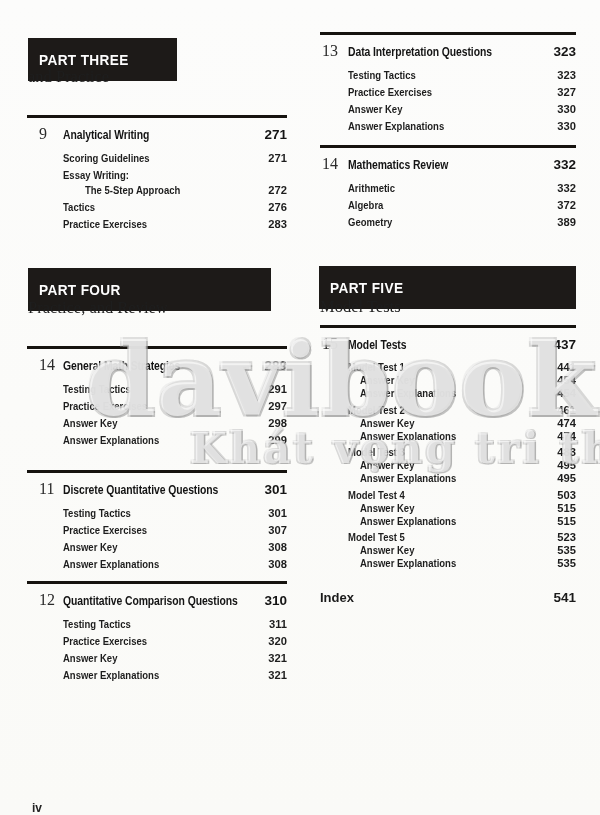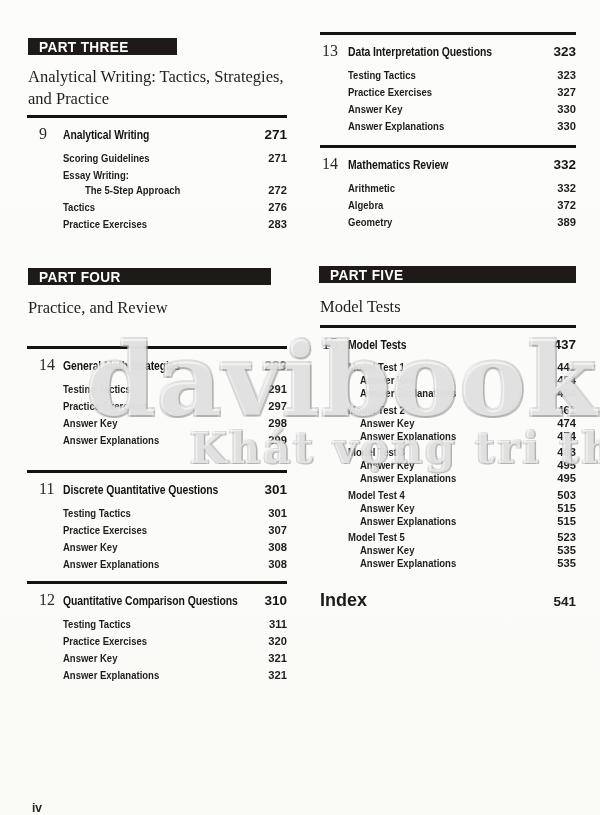--- a/index.html
+++ b/index.html
@@ -7,21 +7,21 @@
     width:600px;height:815px;
     background:#fbfbf9;
     font-family:"Liberation Sans",sans-serif;
     position:relative;overflow:hidden;
     color:#1b1b1b;
   }
   .page{position:absolute;inset:0;background:linear-gradient(180deg,#fcfcfb 0%,#fafaf7 100%);}
 
   
   .part-bar{
-    position:absolute;height:17px;background:#1d1a18;color:#fdfdfd;
+    position:absolute;height:43px;background:#1d1a18;color:#fdfdfd;
     display:flex;align-items:center;padding-left:11px;box-sizing:border-box;
     font-weight:bold;font-size:15.5px;letter-spacing:.4px;
   }
   .part-bar span{display:inline-block;transform:scaleX(.88);transform-origin:left center;white-space:nowrap;}
   .part-sub{
     position:absolute;font-family:"Liberation Serif",serif;
     font-size:16.5px;line-height:22px;color:#1e1e1e;white-space:nowrap;
   }
 
   
@@ -47,21 +47,21 @@
   .sub-row .pg{font-weight:bold;font-size:11.2px;color:#1d1d1d;}
   .sub-row.first{margin-top:9px;}
   .sub-row.indent2{padding-left:22px;margin-top:3px;}
   
   .sub-row.mt{line-height:11px;}
   .sub-row.mt1{margin-top:5.5px;}
   .sub-row.ak{padding-left:12px;margin-top:2px;line-height:11px;}
 
   
   .index-row{position:absolute;display:flex;justify-content:space-between;align-items:baseline;}
-  .index-row .lbl{font-weight:bold;font-size:18px;}
+  .index-row .lbl{font-weight:bold;font-size:13px;}
   .index-row .pg{font-weight:bold;font-size:13.5px;}
 
   
   .folio{position:absolute;left:32px;top:801px;font-weight:bold;font-size:12px;color:#232323;}
 
   
   .watermark{position:absolute;inset:0;pointer-events:none;z-index:6;}
   .wm1{
     position:absolute;left:86px;top:330px;
     font-family:"DejaVu Serif",serif;font-weight:bold;
@@ -83,21 +83,20 @@
 </style>
 </head>
 <body>
 
 <div class="page">
 
   <div class="part-bar" style="left:28px;top:38px;width:149px;">
     <span>PART THREE</span>
   </div>
   <div class="part-sub" style="left:28px;top:66px;">
-    <div>Analytical Writing: Tactics, Strategies,</div>
     <div>and Practice</div>
   </div>
 
   <div class="sec" style="left:27px;top:115px;width:260px;">
     <div class="ch-row">
       <span class="ch-num">9</span>
       <span class="ch-title">Analytical Writing</span>
       <span class="ch-page">271</span>
     </div>
     <div class="rows">

